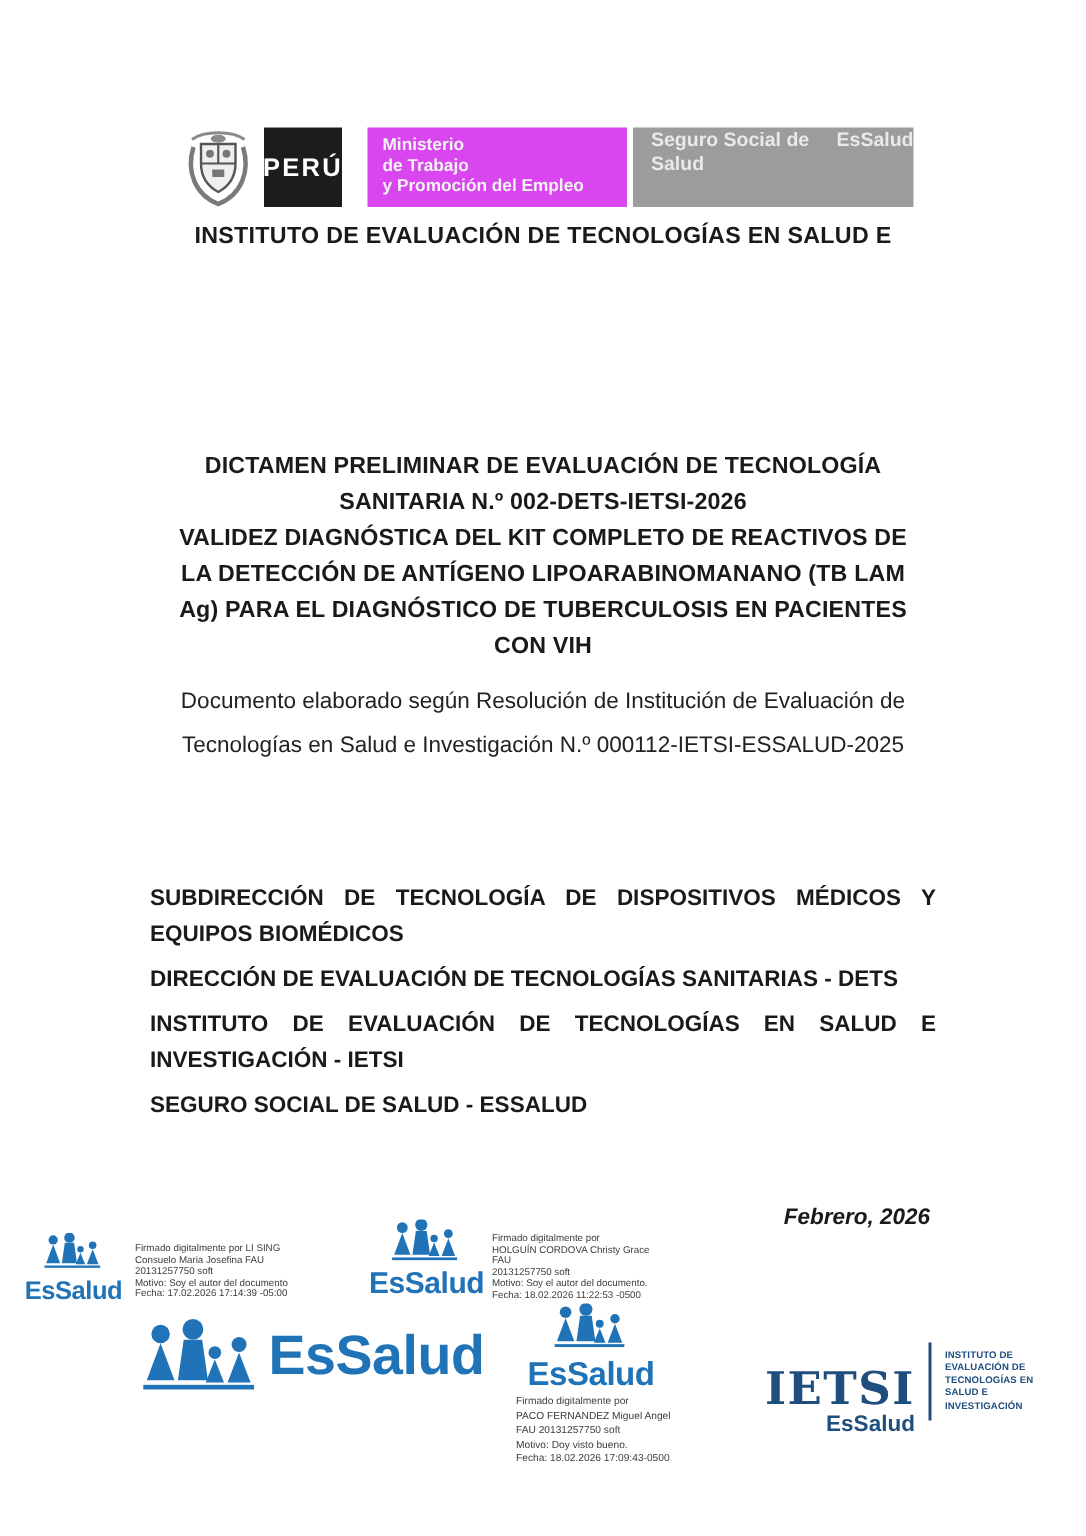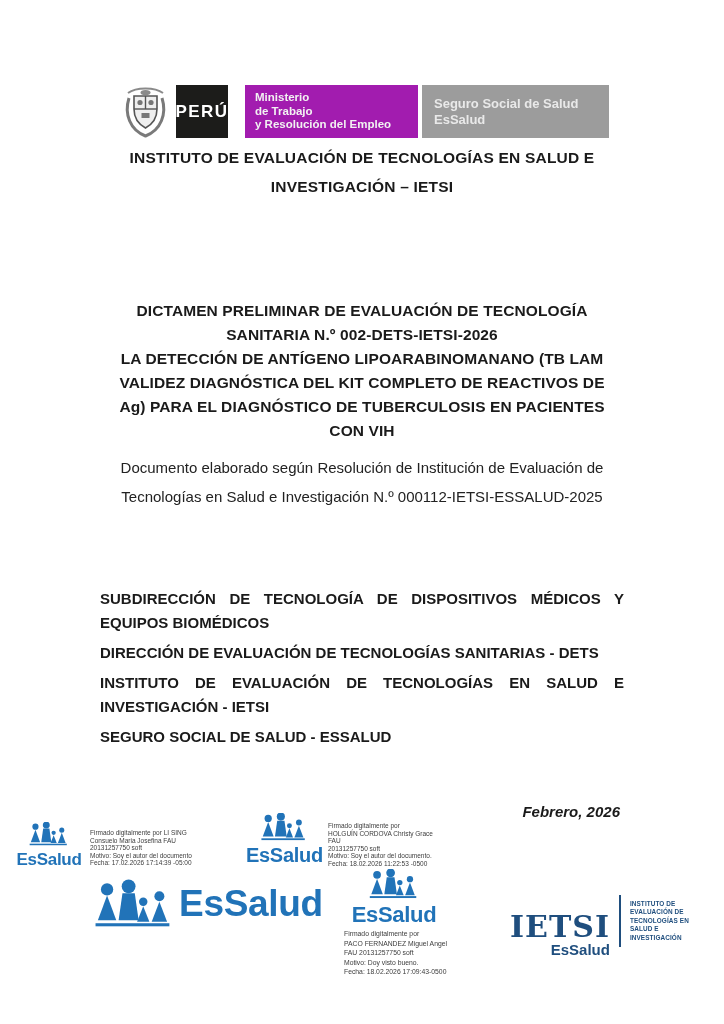--- a/index.html
+++ b/index.html
@@ -24,21 +24,21 @@
     color: #ffffff; font-weight: bold; font-size: 17px; letter-spacing: 1.5px;
   }
   .ministry-box {
     left: 245px; width: 173px;
     display: flex; flex-direction: column; justify-content: center;
     padding-left: 10px;
     color: #f2f2f2; font-size: 11.5px; font-weight: 600; line-height: 13.5px;
   }
   .seguro-box {
     left: 422px; width: 187px;
-    display: flex; flex-direction: column; justify-content: center;
+    display: flex; flex-direction: row; justify-content: center;
     padding-left: 12px;
     color: #e9e9e9; font-size: 13px; font-weight: bold; line-height: 15.5px;
   }
 
   
   .institute-title {
     position: absolute; left: 50px; right: 50px; top: 143px;
     text-align: center; font-weight: bold; font-size: 15.5px; line-height: 29px;
     letter-spacing: 0.2px;
   }
@@ -108,41 +108,40 @@
     <circle cx="19" cy="18.5" r="2.6" fill="#777777"></circle>
     <circle cx="30" cy="18.5" r="2.6" fill="#777777"></circle>
     <rect x="20.5" y="29" width="8" height="5" fill="#777777"></rect>
     <ellipse cx="24.5" cy="8.5" rx="5" ry="2.6" fill="#8a8a8a"></ellipse>
   </svg>
 
   <div class="hbox peru-box" style="background:#1c1c1a">
     <span>PERÚ</span>
   </div>
 
-  <div class="hbox ministry-box" style="background:#a21caf">
+  <div class="hbox ministry-box" style="background:#d946ef">
     <div>Ministerio</div>
     <div>de Trabajo</div>
-    <div>y Resolución del Empleo</div>
+    <div>y Promoción del Empleo</div>
   </div>
 
   <div class="hbox seguro-box" style="background:#9c9c9c">
     <div>Seguro Social de Salud</div>
     <div>EsSalud</div>
   </div>
 
   <div class="institute-title">
     <div>INSTITUTO DE EVALUACIÓN DE TECNOLOGÍAS EN SALUD E</div>
-    <div>INVESTIGACIÓN – IETSI</div>
   </div>
 
   <div class="main-title">
     <div>DICTAMEN PRELIMINAR DE EVALUACIÓN DE TECNOLOGÍA</div>
     <div>SANITARIA N.º 002-DETS-IETSI-2026</div>
+    <div>VALIDEZ DIAGNÓSTICA DEL KIT COMPLETO DE REACTIVOS DE</div>
     <div>LA DETECCIÓN DE ANTÍGENO LIPOARABINOMANANO (TB LAM</div>
-    <div>VALIDEZ DIAGNÓSTICA DEL KIT COMPLETO DE REACTIVOS DE</div>
     <div>Ag) PARA EL DIAGNÓSTICO DE TUBERCULOSIS EN PACIENTES</div>
     <div>CON VIH</div>
   </div>
 
   <div class="subtitle">
     <div>Documento elaborado según Resolución de Institución de Evaluación de</div>
     <div>Tecnologías en Salud e Investigación N.º 000112-IETSI-ESSALUD-2025</div>
   </div>
 
   <div class="org-block">

